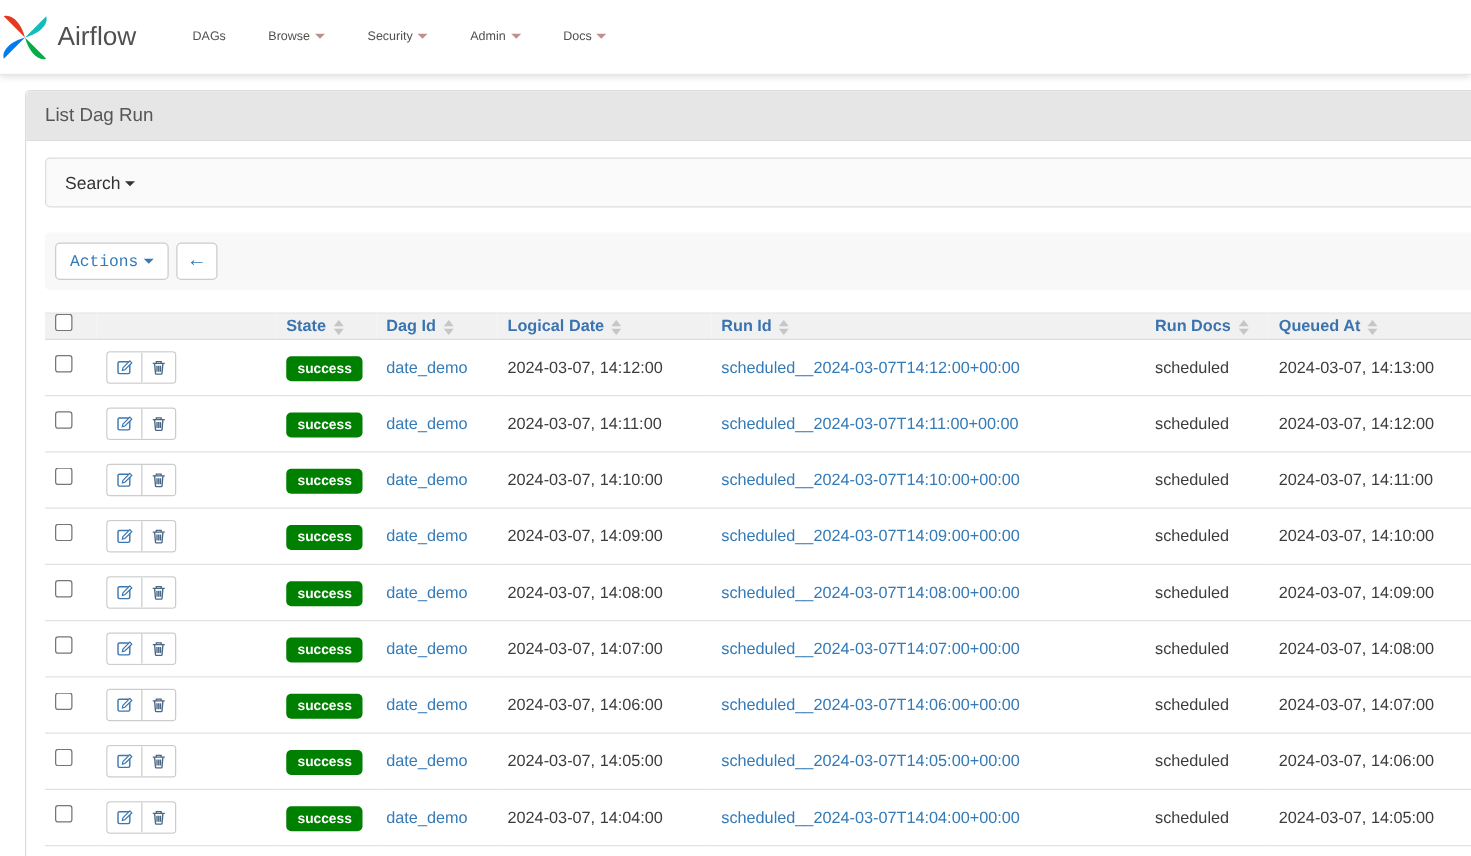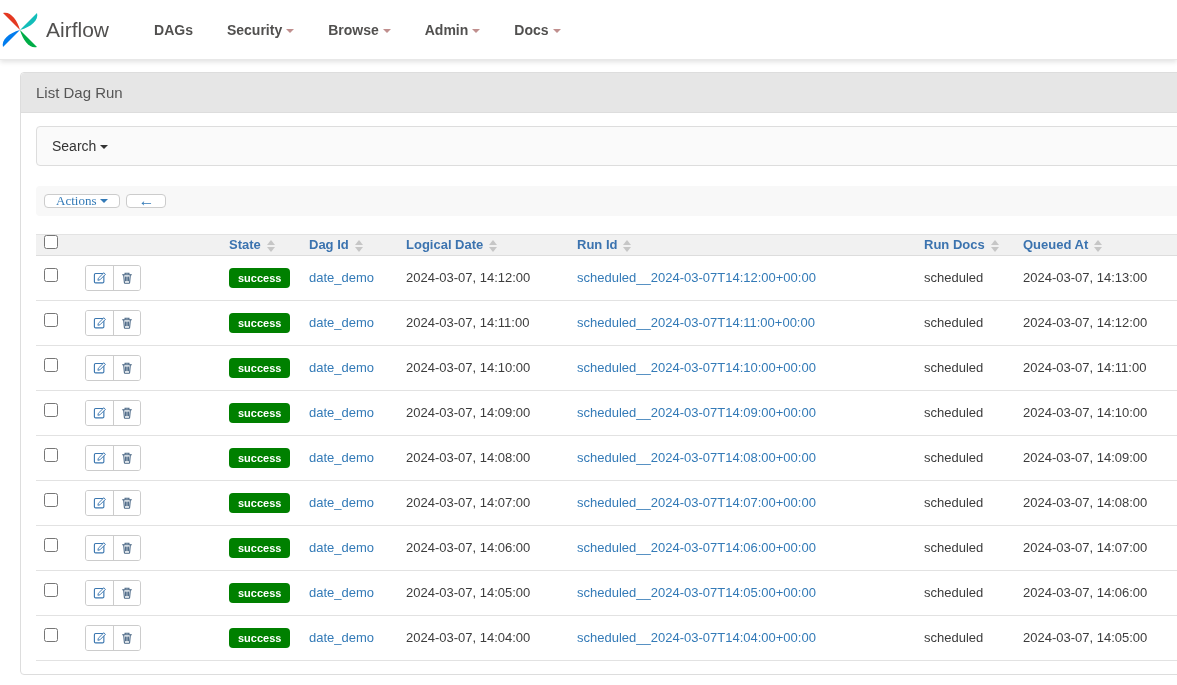--- a/index.html
+++ b/index.html
@@ -13,43 +13,43 @@
     font-family:"Liberation Sans","DejaVu Sans",sans-serif;color:#333;}
 
   
   .navbar{height:60px;display:flex;align-items:center;
     background:#fff;border-bottom:1px solid #e8e8e8;
     box-shadow:0 2px 5px rgba(0,0,0,.12);position:relative;z-index:5;text-align:right;}
   .brand{display:flex;align-items:center;cursor:pointer;}
   .brand svg{width:40px;height:40px;}
   .brand-text{font-size:21px;color:var(--navtext);margin-left:6px;}
   .nav-items{display:flex;list-style:none;margin-left:28px;}
-  .nav-items li a{display:block;padding:10px 17px;font-size:14px;font-weight:bold;
+  .nav-items li a{display:block;padding:10px 17px;font-size:10px;font-weight:normal;
     color:var(--navtext);text-decoration:none;cursor:pointer;}
   .caret{display:inline-block;width:0;height:0;border-top:4px solid #c08f8e;
     border-left:4px solid transparent;border-right:4px solid transparent;
     margin-left:4px;vertical-align:middle;}
   .caret.dark{border-top-color:#333;}
   .caret.blue{border-top-color:var(--link);}
 
   
   .content{margin:12px 0 0 20px;}
   .panel{width:1250px;border:1px solid #ddd;border-radius:4px;background:#fff;}
   .panel-heading{background:#e6e6e6;border-bottom:1px solid #ddd;
     border-radius:4px 4px 0 0;padding:11px 15px;font-size:15px;color:#565656;}
   .panel-body{padding:13px 15px;}
 
   .search-box{border:1px solid #ddd;border-radius:4px;background:#fafafa;
     padding:11px 15px;font-size:14px;color:#333;cursor:pointer;}
 
   .toolbar{margin-top:20px;background:#f8f8f8;border-radius:4px;padding:8px;
     display:flex;gap:6px;}
   .btn{background:#fff;border:1px solid #ccc;border-radius:4px;color:var(--link);
-    font-size:13px;padding:5px 11px;height:14px;cursor:pointer;
-    display:inline-flex;align-items:center;font-family:Liberation Serif, serif;}
+    font-size:13px;padding:5px 11px;height:30px;cursor:pointer;
+    display:inline-flex;align-items:center;font-family:Liberation Mono, monospace;}
   .btn-back{font-size:16px;padding:2px 11px;}
 
   
   table{margin-top:18px;width:100%;border-collapse:collapse;table-layout:fixed;}
   thead th{background:#f1f1f1;border-top:1px solid #e3e3e3;border-bottom:1px solid #ddd;
     text-align:left;padding:0 8px;font-size:13px;color:var(--header-blue);
     line-height:20px;cursor:pointer;white-space:nowrap;}
   tbody td{border-bottom:1px solid #e2e2e2;padding:9px 8px;font-size:13px;
     line-height:20px;vertical-align:middle;white-space:nowrap;color:#3c3c3c;}
   .sort{display:inline-flex;flex-direction:column;gap:2px;margin-left:6px;
@@ -86,24 +86,24 @@
       <path d="M20 20 L37 37 C30 39 23 31 20 20 Z" fill="#00ad46"></path>
       <path d="M20 20 L3 37 C1 30 9 23 20 20 Z" fill="#017cee"></path>
     </svg>
     <span class="brand-text">Airflow</span>
   </div>
   <ul class="nav-items">
     <li>
         <a><span>DAGs</span></a>
       </li>
     <li>
-        <a><span>Security</span><span class="caret"></span></a>
+        <a><span>Browse</span><span class="caret"></span></a>
       </li>
     <li>
-        <a><span>Browse</span><span class="caret"></span></a>
+        <a><span>Security</span><span class="caret"></span></a>
       </li>
     <li>
         <a><span>Admin</span><span class="caret"></span></a>
       </li>
     <li>
         <a><span>Docs</span><span class="caret"></span></a>
       </li>
   </ul>
 </div>
 

